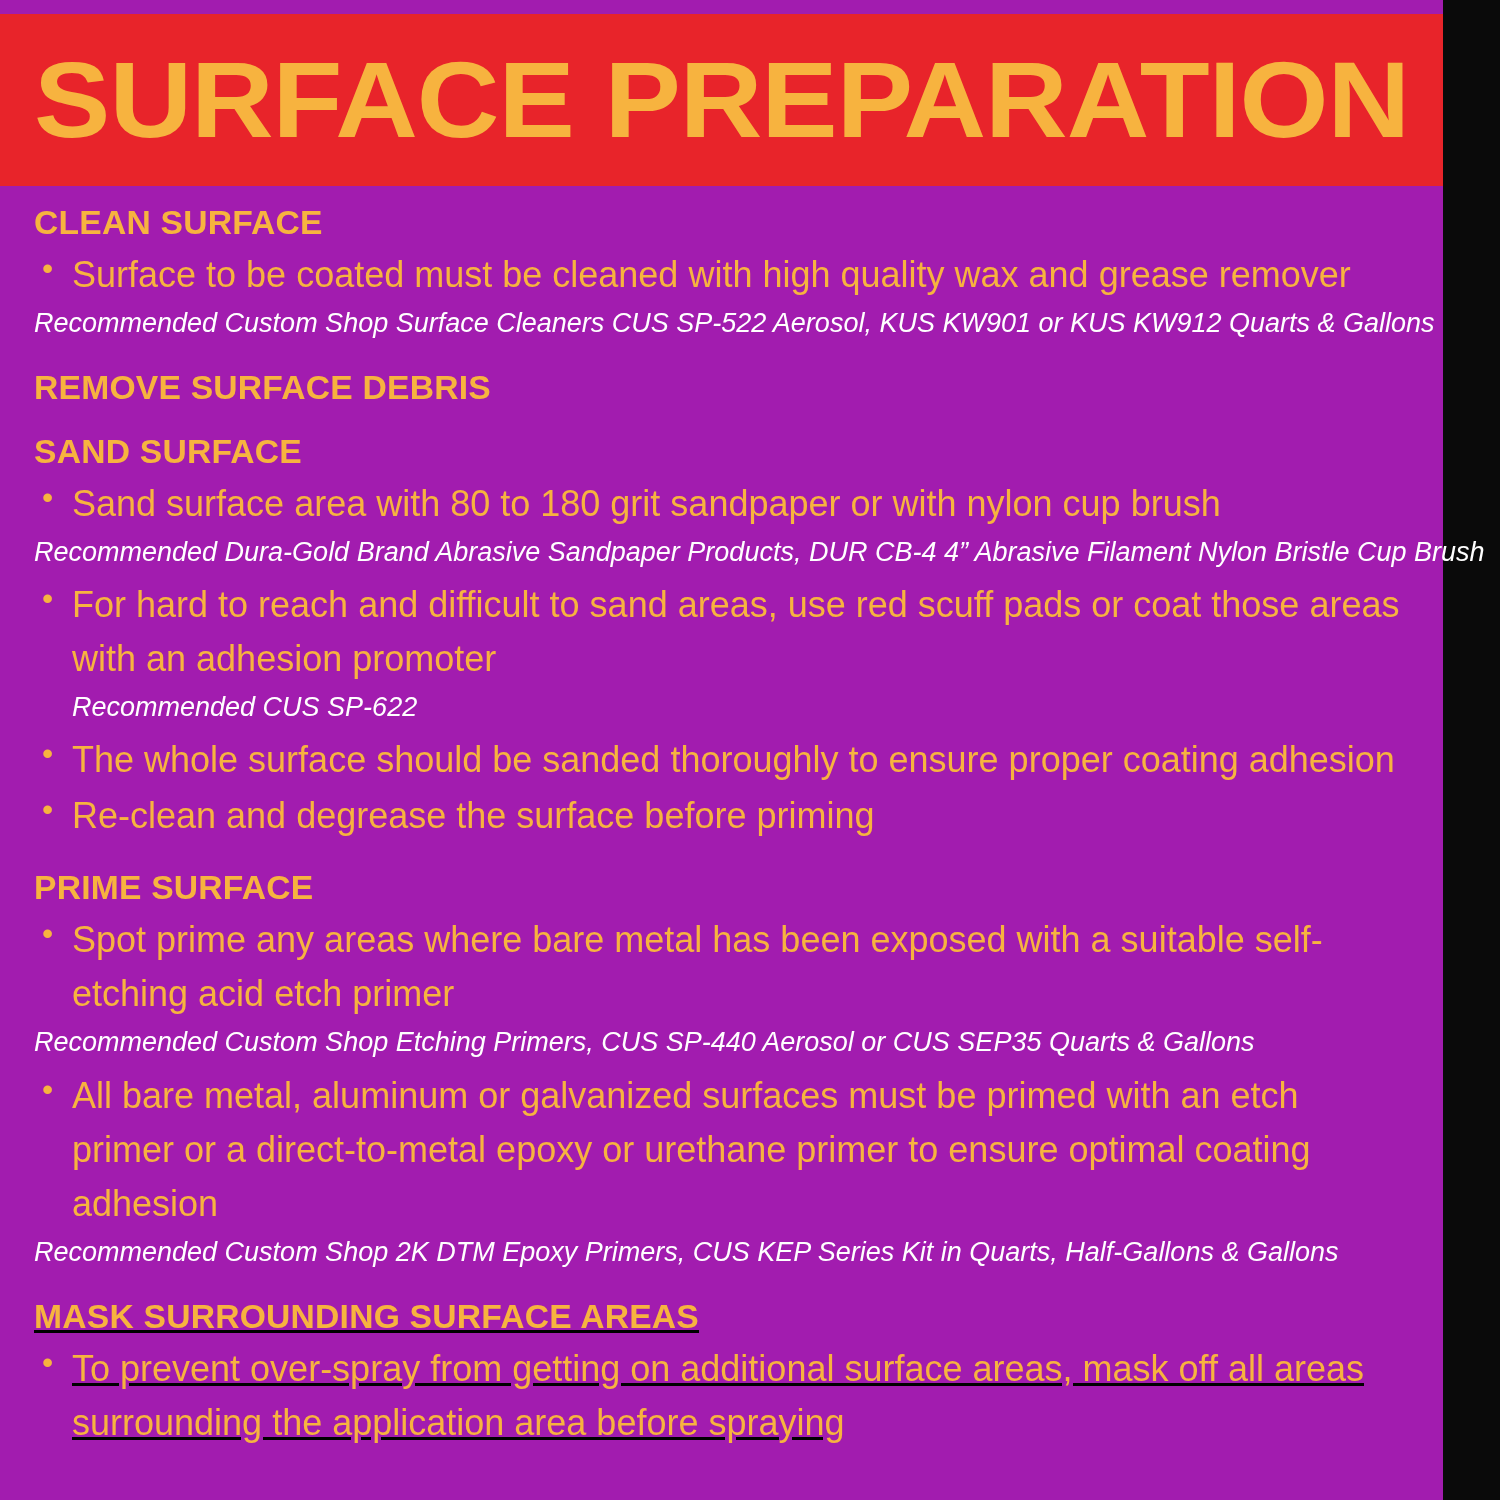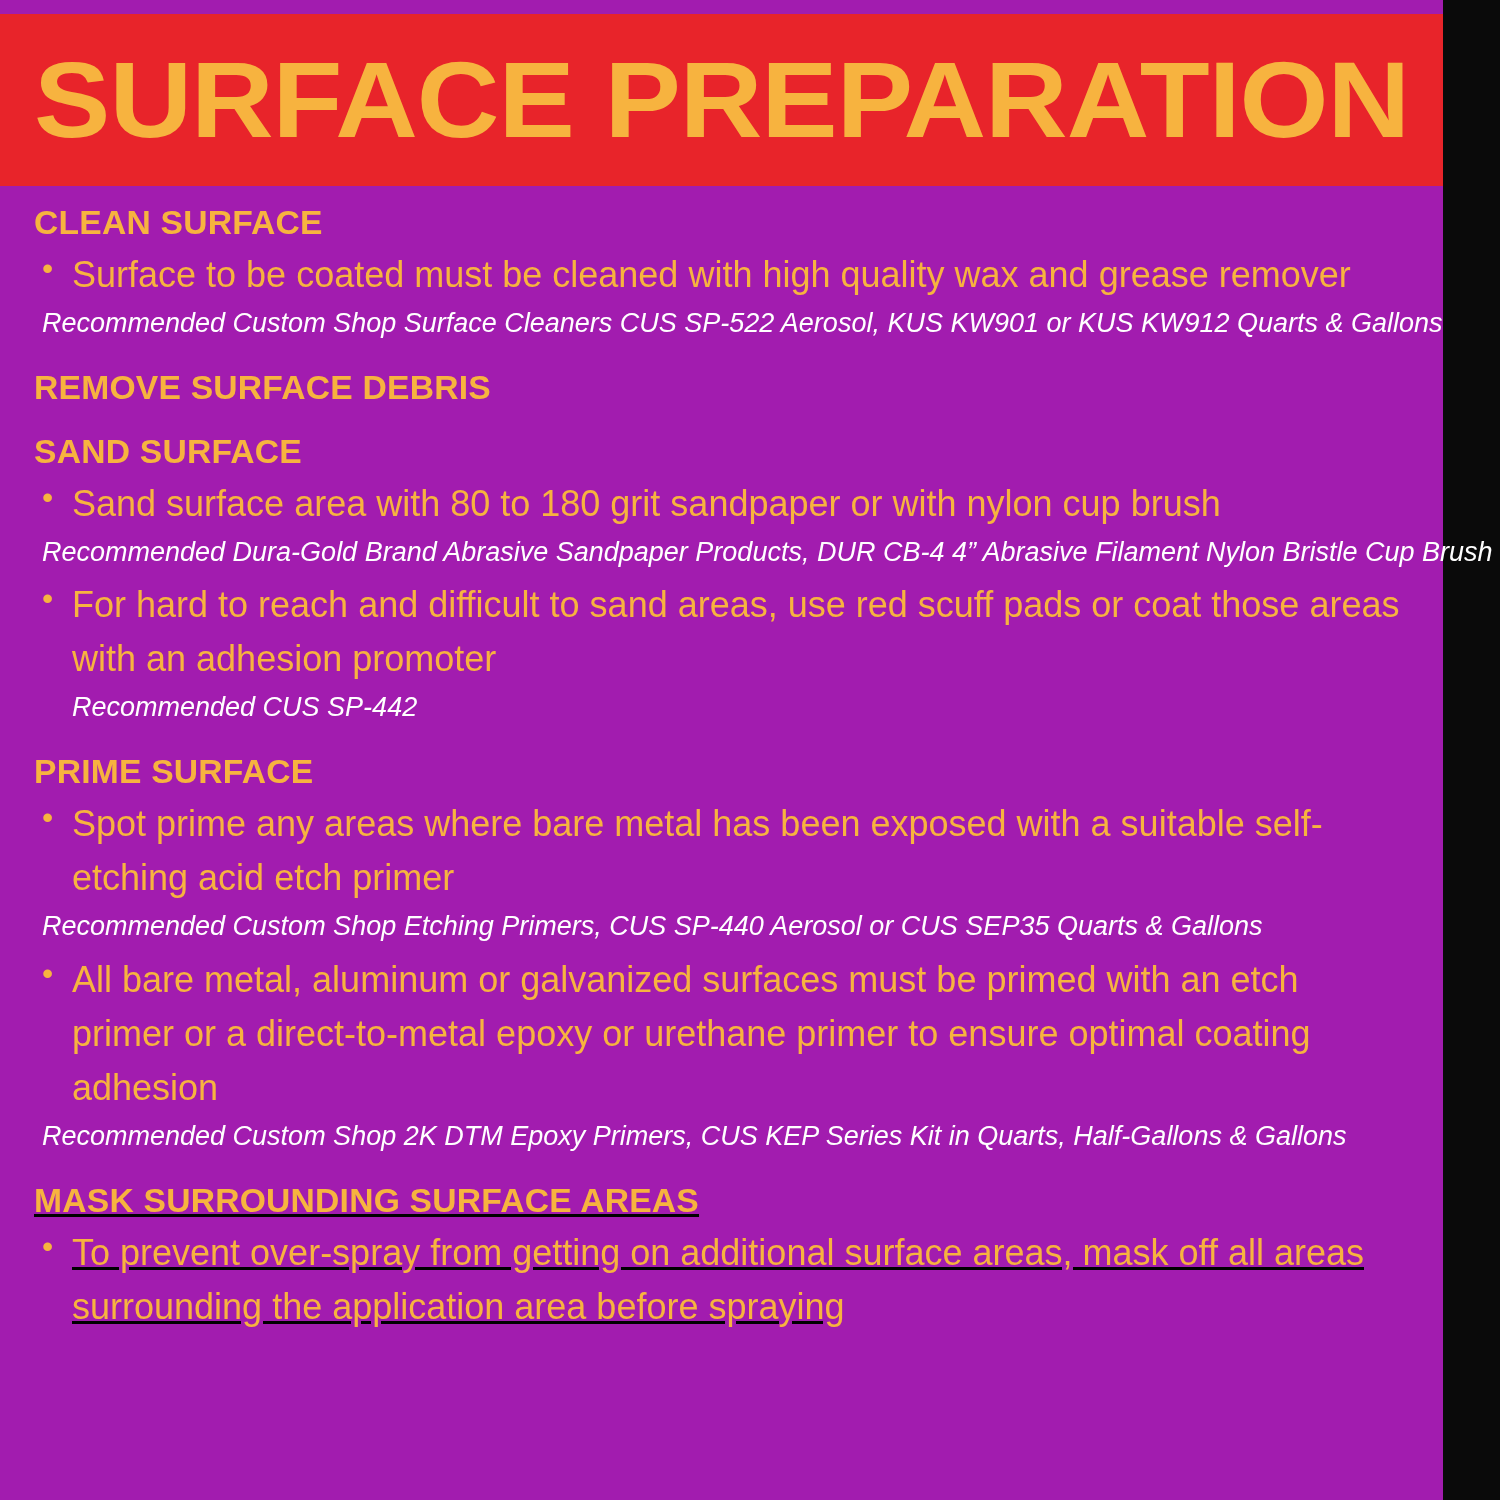--- a/index.html
+++ b/index.html
@@ -86,21 +86,21 @@
     font-size: 36px;
     line-height: 1.5;
     transform: scaleX(1.0);
   }
   .note {
     color: #ffffff;
     font-family: "Liberation Sans Narrow", "Liberation Sans", sans-serif;
     font-style: italic;
     font-size: 27px;
     line-height: 1.45;
-    margin: 1px 0 6px 8px;
+    margin: 1px 0 6px 0;
     white-space: nowrap;
   }
   .note.indent {
     margin-left: 38px;
   }
 </style>
 </head>
 <body>
 
 <div class="page">
@@ -131,21 +131,29 @@
         <li class="bullet">
           <div class="bullet-text">Sand surface area with 80 to 180 grit sandpaper or with nylon cup brush</div>
         </li>
       </ul>
       <div class="note">Recommended Dura-Gold Brand Abrasive Sandpaper Products, DUR CB-4 4” Abrasive Filament Nylon Bristle Cup Brush</div>
       <ul class="bullets">
         <li class="bullet">
           <div class="bullet-text">For hard to reach and difficult to sand areas, use red scuff pads or coat those areas with an adhesion promoter</div>
         </li>
       </ul>
-      <div class="note indent">Recommended CUS SP-442</div>
+      <div class="note indent">Recommended CUS SP-622</div>
+      <ul class="bullets">
+        <li class="bullet">
+          <div class="bullet-text">The whole surface should be sanded thoroughly to ensure proper coating adhesion</div>
+        </li>
+        <li class="bullet">
+          <div class="bullet-text">Re-clean and degrease the surface before priming</div>
+        </li>
+      </ul>
     </div>
 
     <div class="section">
       <div class="section-title">PRIME SURFACE</div>
       <ul class="bullets">
         <li class="bullet">
           <div class="bullet-text">Spot prime any areas where bare metal has been exposed with a suitable self-etching acid etch primer</div>
         </li>
       </ul>
       <div class="note">Recommended Custom Shop Etching Primers, CUS SP-440 Aerosol or CUS SEP35 Quarts &amp; Gallons</div>

